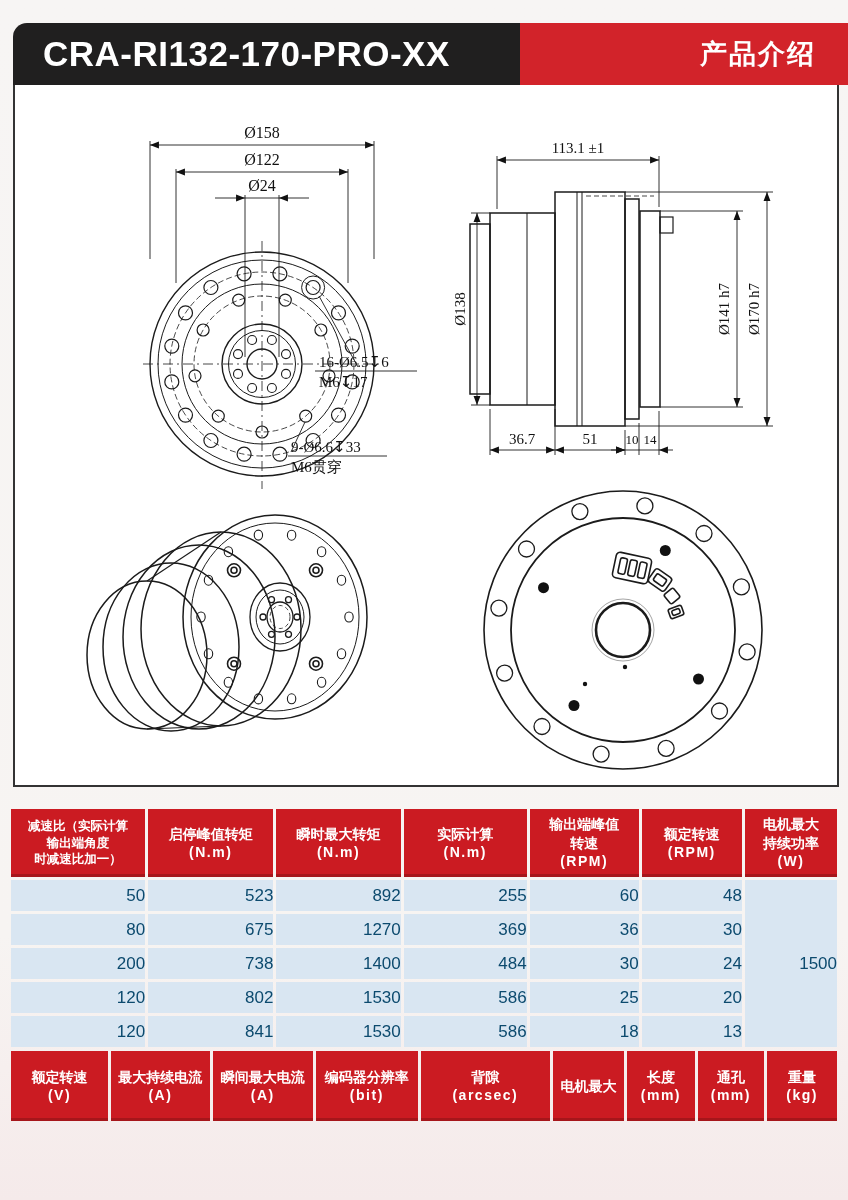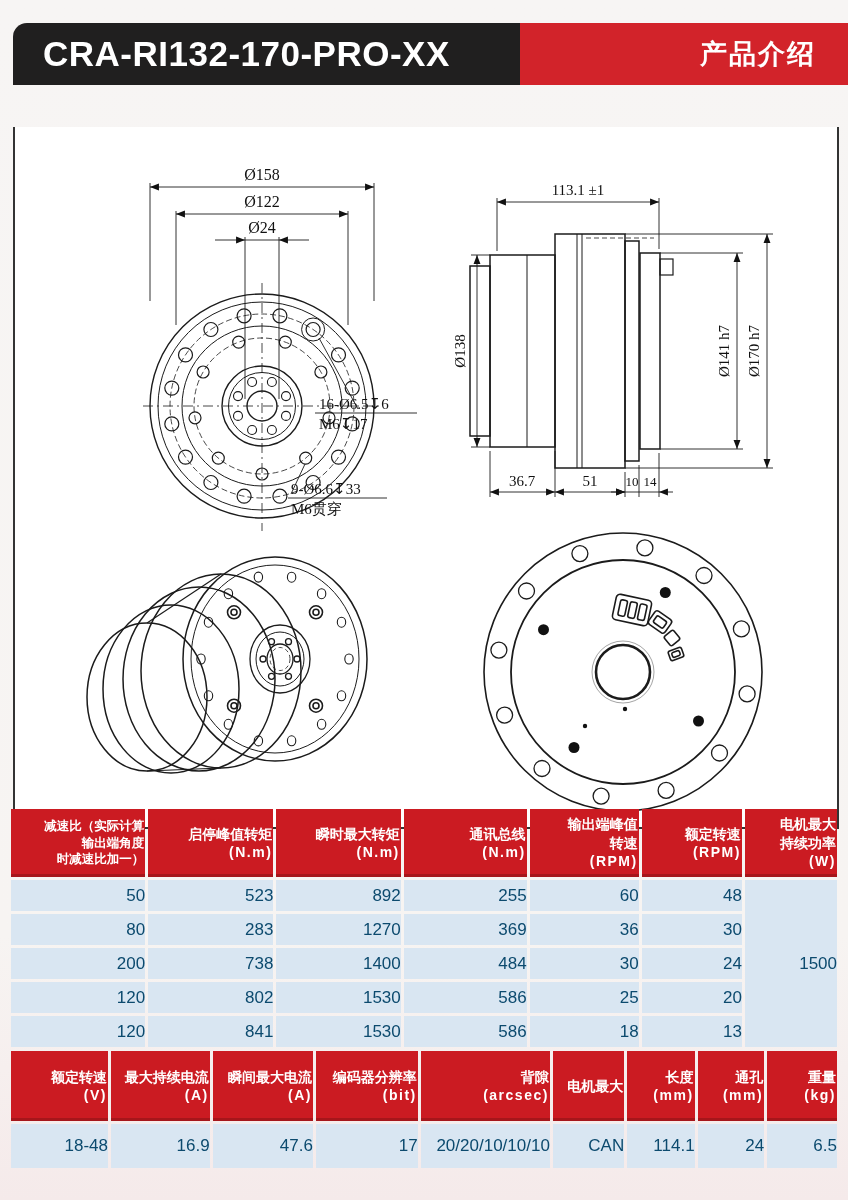--- a/index.html
+++ b/index.html
@@ -7,39 +7,39 @@
     background:linear-gradient(180deg,#f7f5f4 0%,#f7f4f2 78%,#f5eaea 100%);
     font-family:"Liberation Sans",sans-serif;}
   
   .title-bar{position:absolute;left:13px;top:23px;right:0;height:62px;display:flex;}
   .title-black{flex:1;background:#201f1f;border-radius:14px 0 0 0;display:flex;align-items:center;padding-left:30px;}
   .title-black span{color:#ffffff;font-size:35px;font-weight:700;letter-spacing:.5px;}
   .title-red{width:296px;background:#d2232a;display:flex;align-items:center;justify-content:flex-end;padding-right:32px;}
   .title-red span{color:#ffffff;font-size:27px;font-weight:700;letter-spacing:2px;}
   
   .panel{position:absolute;left:13px;top:85px;width:826px;height:702px;background:#ffffff;
-    border:2px solid #333;border-top:none;box-sizing:border-box;margin-top:42px;}
+    border:2px solid #333;border-top:none;box-sizing:border-box;}
   .panel svg{position:absolute;}
   .dwg{stroke:#1b1b1b;fill:none;}
   text.dim{font-family:"Liberation Serif",serif;font-size:15px;fill:#111;stroke:none;}
   text.dim.big{font-size:16px;}
   text.dim.sm{font-size:13px;}
   
   table.spec{position:absolute;left:8px;width:832px;border-collapse:separate;border-spacing:3px;table-layout:fixed;}
   table.spec th{background:#cb1b22;color:#fff;text-align:center;vertical-align:middle;padding:2px 1px;
     box-shadow:inset 0 -3px rgba(0,0,0,.18);}
   table.spec td{background:#d9e6f2;color:#0c4a6e;text-align:right;vertical-align:middle;
     font-size:17px;padding:0;}
   .t1{top:806px;}
   .t1 th{height:64px;}
   .t1 td{height:31px;}
   .t2{top:1048px;}
   .t2 th{height:66px;}
   .t2 td{height:44px;}
-  th .line{display:block;font-size:14px;font-weight:700;line-height:1.32;text-align:right;}
+  th .line{display:block;font-size:14px;font-weight:700;line-height:1.32;}
   th .line.sm{font-size:12.5px;}
   th .line.unit{letter-spacing:1.5px;font-weight:700;}
   td.merged{vertical-align:top;padding-top:5px;line-height:24px;}
 </style>
 </head>
 <body>
 
 <div class="page">
 
   <div class="title-bar">
@@ -323,21 +323,21 @@
       </th>
       <th>
         <span class="line">启停峰值转矩</span>
         <span class="line unit">(N.m)</span>
       </th>
       <th>
         <span class="line">瞬时最大转矩</span>
         <span class="line unit">(N.m)</span>
       </th>
       <th>
-        <span class="line">通讯总线</span>
+        <span class="line">实际计算</span>
         <span class="line unit">(N.m)</span>
       </th>
       <th>
         <span class="line">输出端峰值</span>
         <span class="line">转速</span>
         <span class="line unit">(RPM)</span>
       </th>
       <th>
         <span class="line">额定转速</span>
         <span class="line unit">(RPM)</span>
@@ -352,21 +352,21 @@
       <td>50</td>
       <td>523</td>
       <td>892</td>
       <td>255</td>
       <td>60</td>
       <td>48</td>
       <td class="merged" rowspan="5">1500</td>
     </tr>
     <tr>
       <td>80</td>
-      <td>283</td>
+      <td>675</td>
       <td>1270</td>
       <td>369</td>
       <td>36</td>
       <td>30</td>
     </tr>
     <tr>
       <td>200</td>
       <td>738</td>
       <td>1400</td>
       <td>484</td>
@@ -435,27 +435,16 @@
       </th>
       <th>
         <span class="line">通孔</span>
         <span class="line unit">(mm)</span>
       </th>
       <th>
         <span class="line">重量</span>
         <span class="line unit">(kg)</span>
       </th>
     </tr>
-    <tr>
-      <td>18-48</td>
-      <td>16.9</td>
-      <td>47.6</td>
-      <td>17</td>
-      <td>20/20/10/10/10</td>
-      <td>CAN</td>
-      <td>114.1</td>
-      <td>24</td>
-      <td>6.5</td>
-    </tr>
   </tbody>
     </table>
 
 </div>
 
 </body></html>

